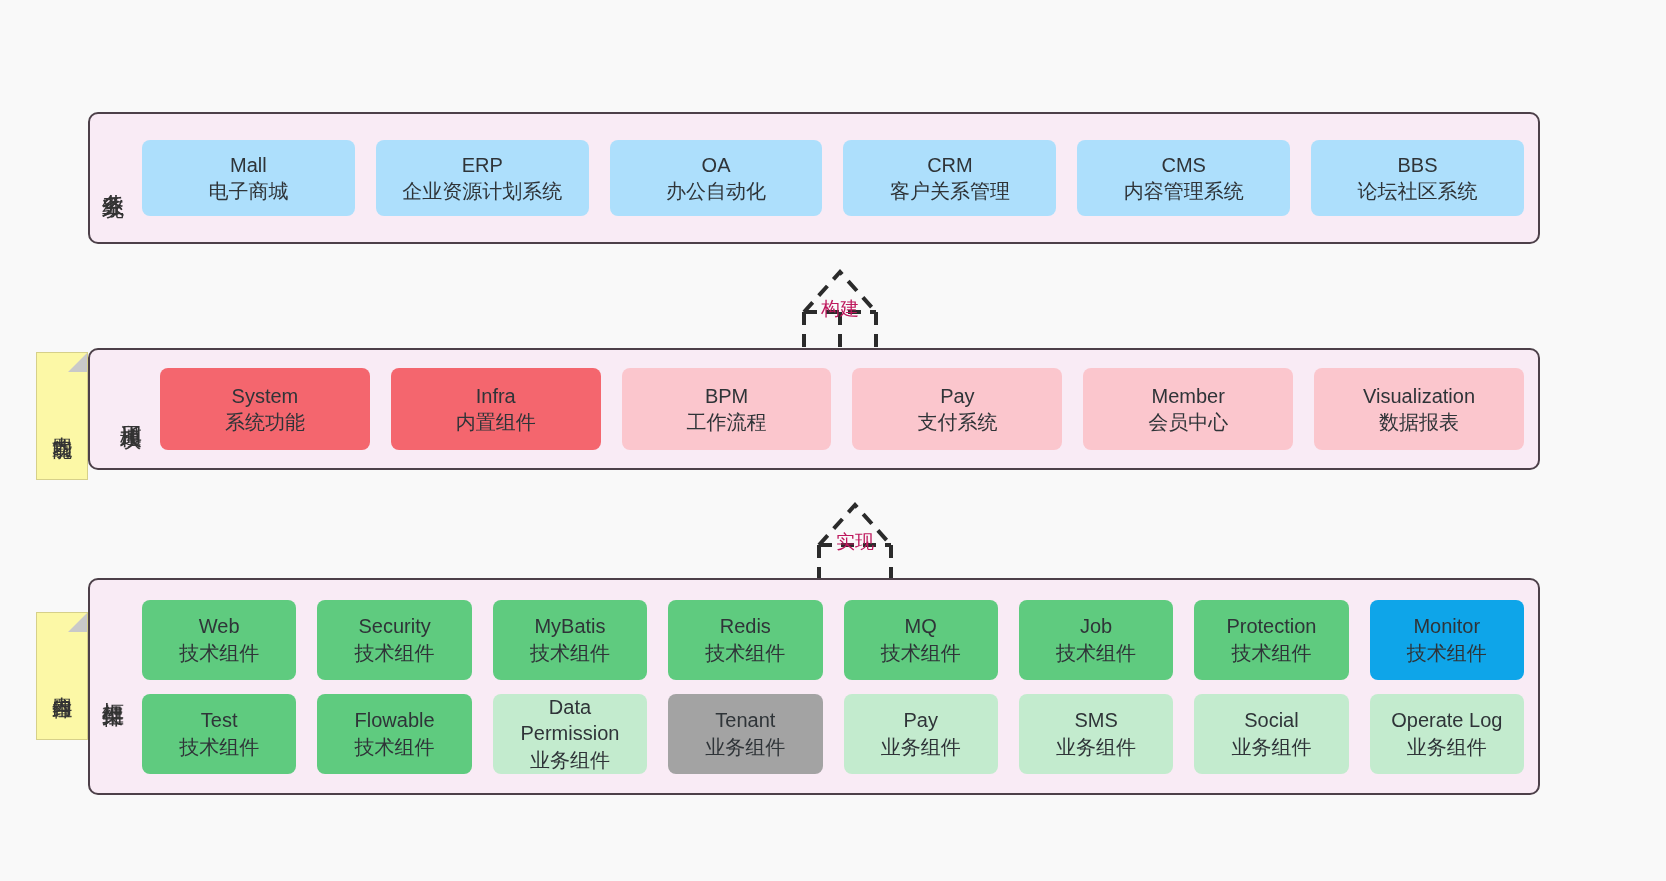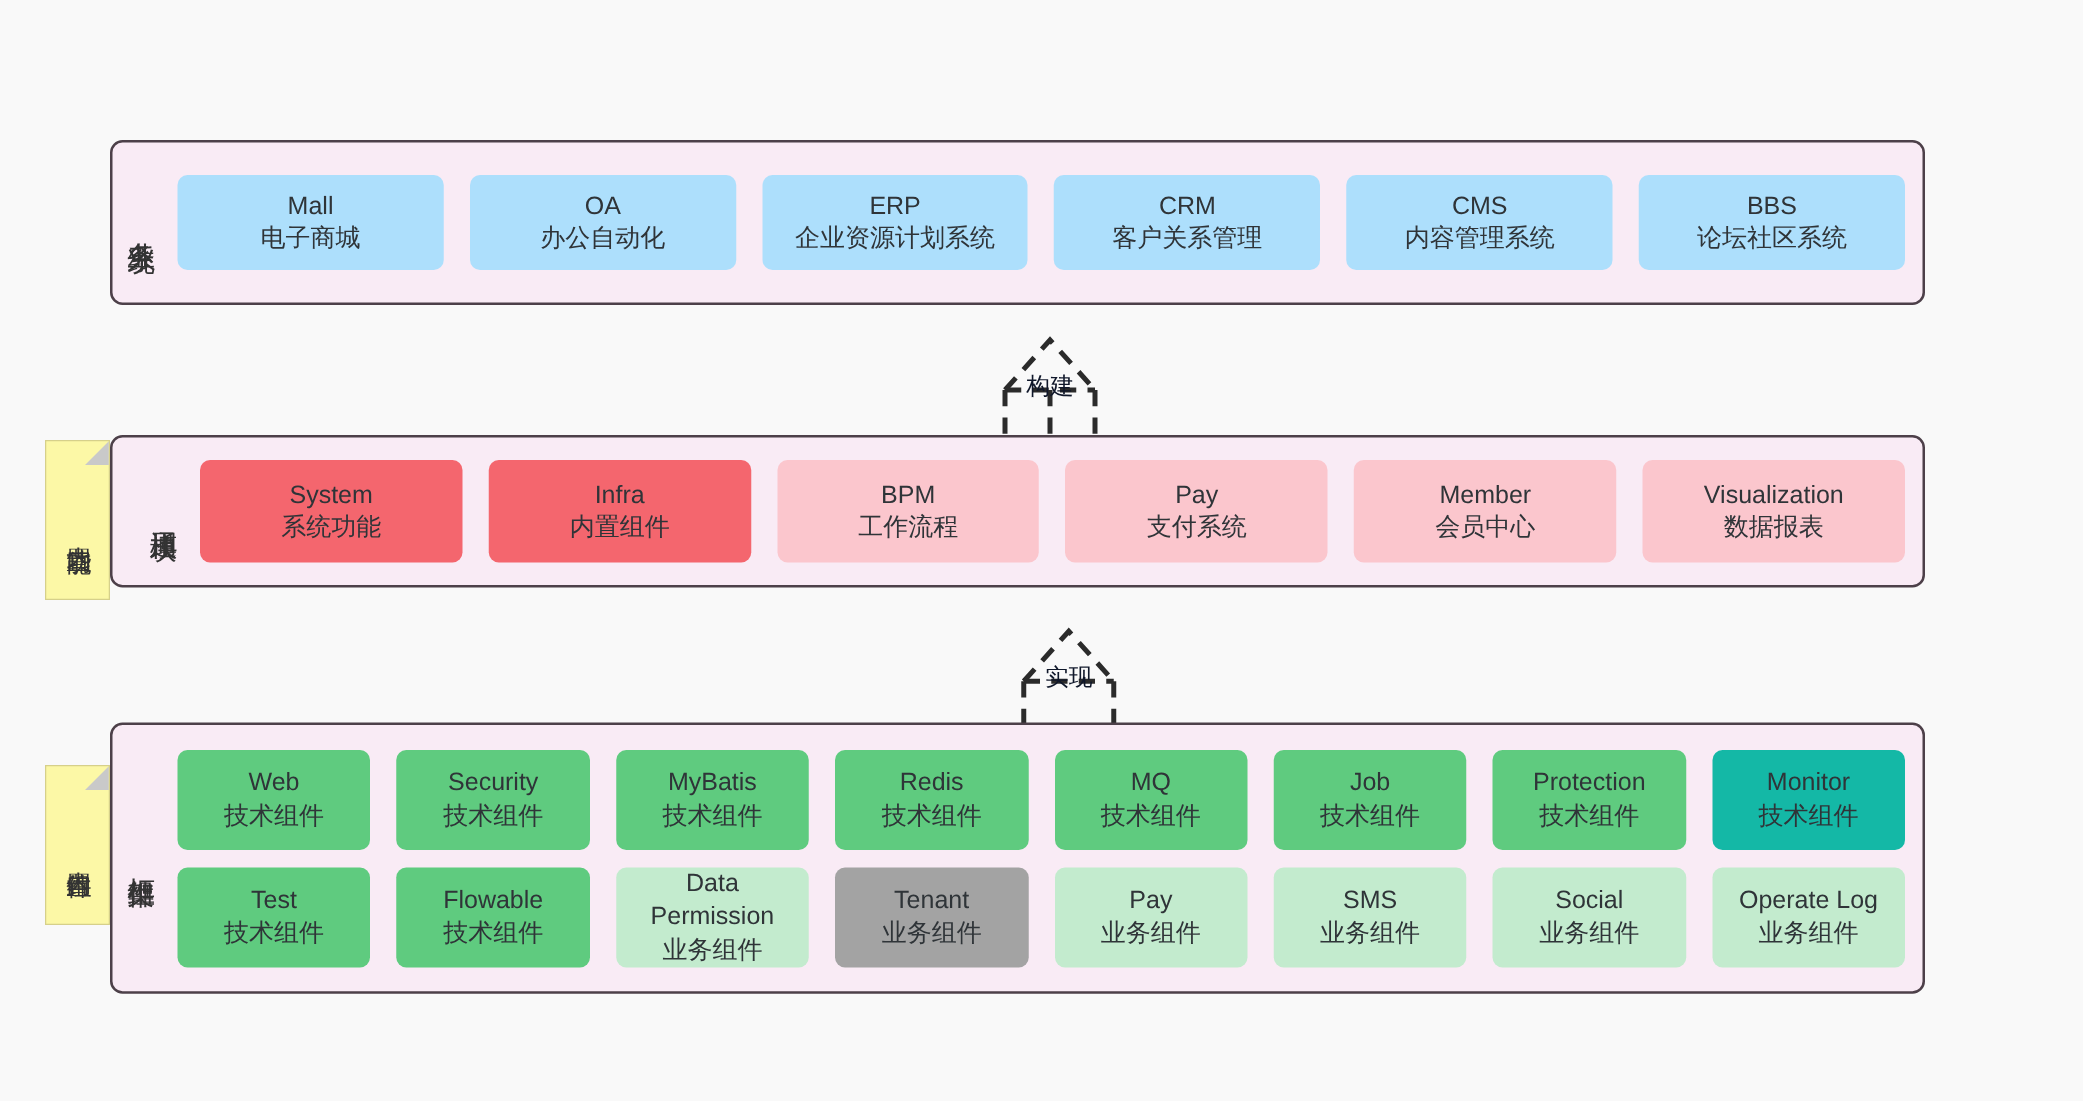--- a/index.html
+++ b/index.html
@@ -126,47 +126,47 @@
     width: 200px;
     height: 110px;
   }
   .connector svg { display: block; }
   .connector-label {
     position: absolute;
     left: 0; right: 0;
     top: 46px;
     text-align: center;
     font-size: 19px;
-    color: #0f172a;
+    color: #be185d;
     background: transparent;
     user-select: none;
   }
   #connector-build   { left: 740px; top: 250px; }
   #connector-realize { left: 755px; top: 483px; }
 </style>
 </head>
 <body>
 
 <div id="canvas">
 
   <div class="layer" id="layer-business">
     <div class="layer-title">业务系统</div>
     <div class="layer-body">
       <div class="row">
         <div class="cell" style="background:#addffc">
           <span class="t1">Mall</span>
           <span class="t2">电子商城</span>
         </div>
         <div class="cell" style="background:#addffc">
+          <span class="t1">ERP</span>
+          <span class="t2">企业资源计划系统</span>
+        </div>
+        <div class="cell" style="background:#addffc">
           <span class="t1">OA</span>
           <span class="t2">办公自动化</span>
-        </div>
-        <div class="cell" style="background:#addffc">
-          <span class="t1">ERP</span>
-          <span class="t2">企业资源计划系统</span>
         </div>
         <div class="cell" style="background:#addffc">
           <span class="t1">CRM</span>
           <span class="t2">客户关系管理</span>
         </div>
         <div class="cell" style="background:#addffc">
           <span class="t1">CMS</span>
           <span class="t2">内容管理系统</span>
         </div>
         <div class="cell" style="background:#addffc">
@@ -272,21 +272,21 @@
           <span class="t2">技术组件</span>
         </div>
         <div class="cell" style="background:#5fcb7f">
           <span class="t1">Job</span>
           <span class="t2">技术组件</span>
         </div>
         <div class="cell" style="background:#5fcb7f">
           <span class="t1">Protection</span>
           <span class="t2">技术组件</span>
         </div>
-        <div class="cell" style="background:#14b8a6">
+        <div class="cell" style="background:#0ea5e9">
           <span class="t1">Monitor</span>
           <span class="t2">技术组件</span>
         </div>
       </div>
 
       <div class="row">
         <div class="cell" style="background:#5fcb7f">
           <span class="t1">Test</span>
           <span class="t2">技术组件</span>
         </div>

